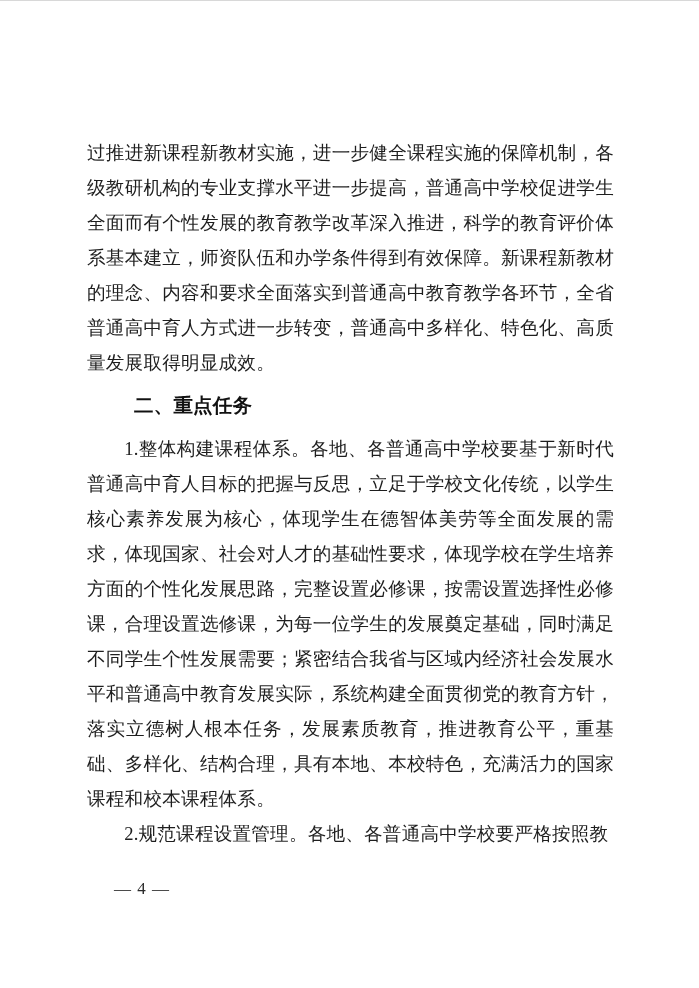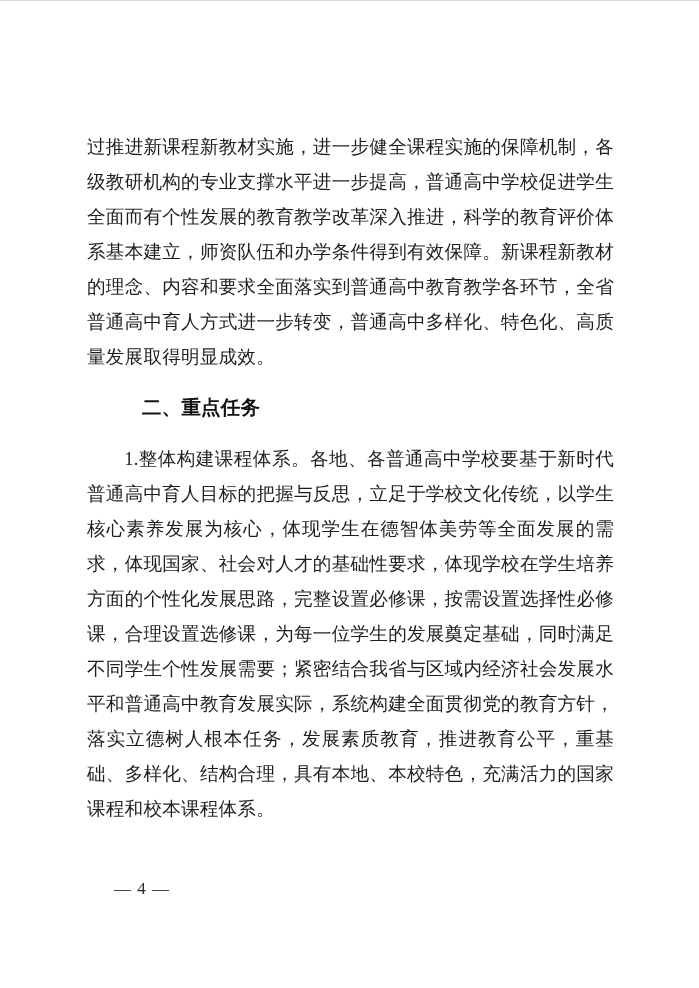--- a/index.html
+++ b/index.html
@@ -20,36 +20,36 @@
     position: absolute;
     top: 0;
     left: 0;
     width: 100%;
     height: 1px;
     background: #d8d8d8;
   }
   .text-block {
     position: absolute;
     left: 87px;
-    top: 129px;
+    top: 135px;
     width: 527px;
     font-size: 18.6px;
     line-height: 35px;
     text-align: justify;
     letter-spacing: 0.2px;
   }
   .para {
     margin: 0;
     text-indent: 2em;
   }
   .para.no-indent {
     text-indent: 0;
   }
   .section-heading {
-    margin: 16px;
+    margin: 8px;
     text-indent: 2em;
     font-family: "Liberation Sans", "DejaVu Sans", sans-serif;
     font-weight: bold;
     font-size: 19.5px;
     line-height: 35px;
     text-align: left;
     color: #111111;
   }
   .subsection-heading {
     margin: 0;
@@ -81,18 +81,19 @@
 
   <div class="text-block">
 
     <p class="para no-indent">过推进新课程新教材实施，进一步健全课程实施的保障机制，各级教研机构的专业支撑水平进一步提高，普通高中学校促进学生全面而有个性发展的教育教学改革深入推进，科学的教育评价体系基本建立，师资队伍和办学条件得到有效保障。新课程新教材的理念、内容和要求全面落实到普通高中教育教学各环节，全省普通高中育人方式进一步转变，普通高中多样化、特色化、高质量发展取得明显成效。</p>
 
     <p class="section-heading">二、重点任务</p>
 
 
     <p class="para">1.整体构建课程体系。各地、各普通高中学校要基于新时代普通高中育人目标的把握与反思，立足于学校文化传统，以学生核心素养发展为核心，体现学生在德智体美劳等全面发展的需求，体现国家、社会对人才的基础性要求，体现学校在学生培养方面的个性化发展思路，完整设置必修课，按需设置选择性必修课，合理设置选修课，为每一位学生的发展奠定基础，同时满足不同学生个性发展需要；紧密结合我省与区域内经济社会发展水平和普通高中教育发展实际，系统构建全面贯彻党的教育方针，落实立德树人根本任务，发展素质教育，推进教育公平，重基础、多样化、结构合理，具有本地、本校特色，充满活力的国家课程和校本课程体系。</p>
 
+    <p class="para">2.规范课程设置管理。各地、各普通高中学校要严格按照教</p>
 
   </div>
 
   <div class="page-number">— 4 —</div>
 
 </div>
 
 </body></html>

